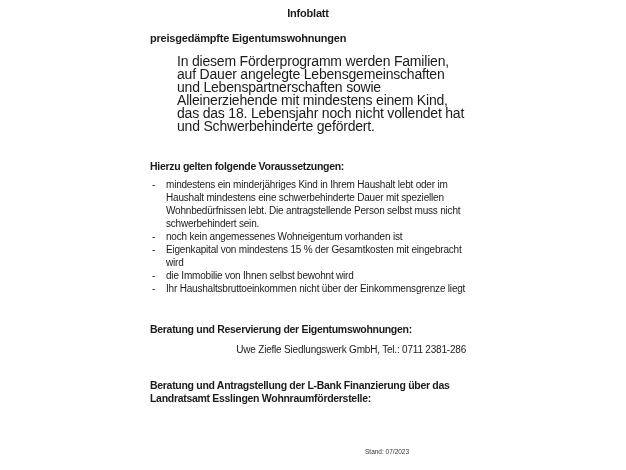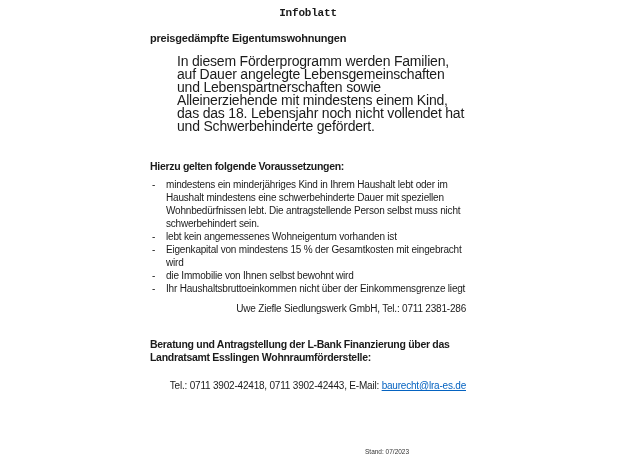--- a/index.html
+++ b/index.html
@@ -22,21 +22,20 @@
     top: 0;
     width: 316px;
   }
   .doc-title {
     margin-top: 7px;
     text-align: center;
     font-size: 11px;
     font-weight: 700;
     letter-spacing: -0.2px;
     line-height: 13px;
-    font-family: Liberation Mono, monospace;
   }
   .doc-subtitle {
     margin-top: 12px;
     font-size: 11px;
     font-weight: 700;
     letter-spacing: -0.2px;
     line-height: 13px;
   }
   .para {
     margin-top: 10px;
@@ -112,41 +111,39 @@
 
     <div class="section-heading req-heading">Hierzu gelten folgende Voraussetzungen:</div>
 
     <ul class="req-list">
       <li class="req-item">
         <span class="bullet-dash">-</span>
         <span class="bullet-text">mindestens ein minderjähriges Kind in Ihrem Haushalt lebt oder im Haushalt mindestens eine schwerbehinderte Dauer mit speziellen Wohnbedürfnissen lebt. Die antragstellende Person selbst muss nicht schwerbehindert sein.</span>
       </li>
       <li class="req-item">
         <span class="bullet-dash">-</span>
-        <span class="bullet-text">lebt kein angemessenes Wohneigentum vorhanden ist</span>
+        <span class="bullet-text">noch kein angemessenes Wohneigentum vorhanden ist</span>
       </li>
       <li class="req-item">
         <span class="bullet-dash">-</span>
         <span class="bullet-text">Eigenkapital von mindestens 15 % der Gesamtkosten mit eingebracht wird</span>
       </li>
       <li class="req-item">
         <span class="bullet-dash">-</span>
         <span class="bullet-text">die Immobilie von Ihnen selbst bewohnt wird</span>
       </li>
       <li class="req-item">
         <span class="bullet-dash">-</span>
         <span class="bullet-text">Ihr Haushaltsbruttoeinkommen nicht über der Einkommensgrenze liegt</span>
       </li>
     </ul>
 
+    <div class="section-heading res-heading">Beratung und Reservierung der Eigentumswohnungen:</div>
 
     <div class="contact-line">Uwe Ziefle Siedlungswerk GmbH, Tel.: 0711 2381-286</div>
 
     <div class="section-heading app-heading">Beratung und Antragstellung der L-Bank Finanzierung über das Landratsamt Esslingen Wohnraumförderstelle:</div>
 
-    <div class="contact-line app">
-      <span>Tel.: 0711 3902-42418, 0711 3902-42443, E-Mail: </span><a class="link">baurecht@lra-es.de</a>
-    </div>
 
   </div>
 
   <div class="footer-note">Stand: 07/2023</div>
 </div>
 
 </body></html>

